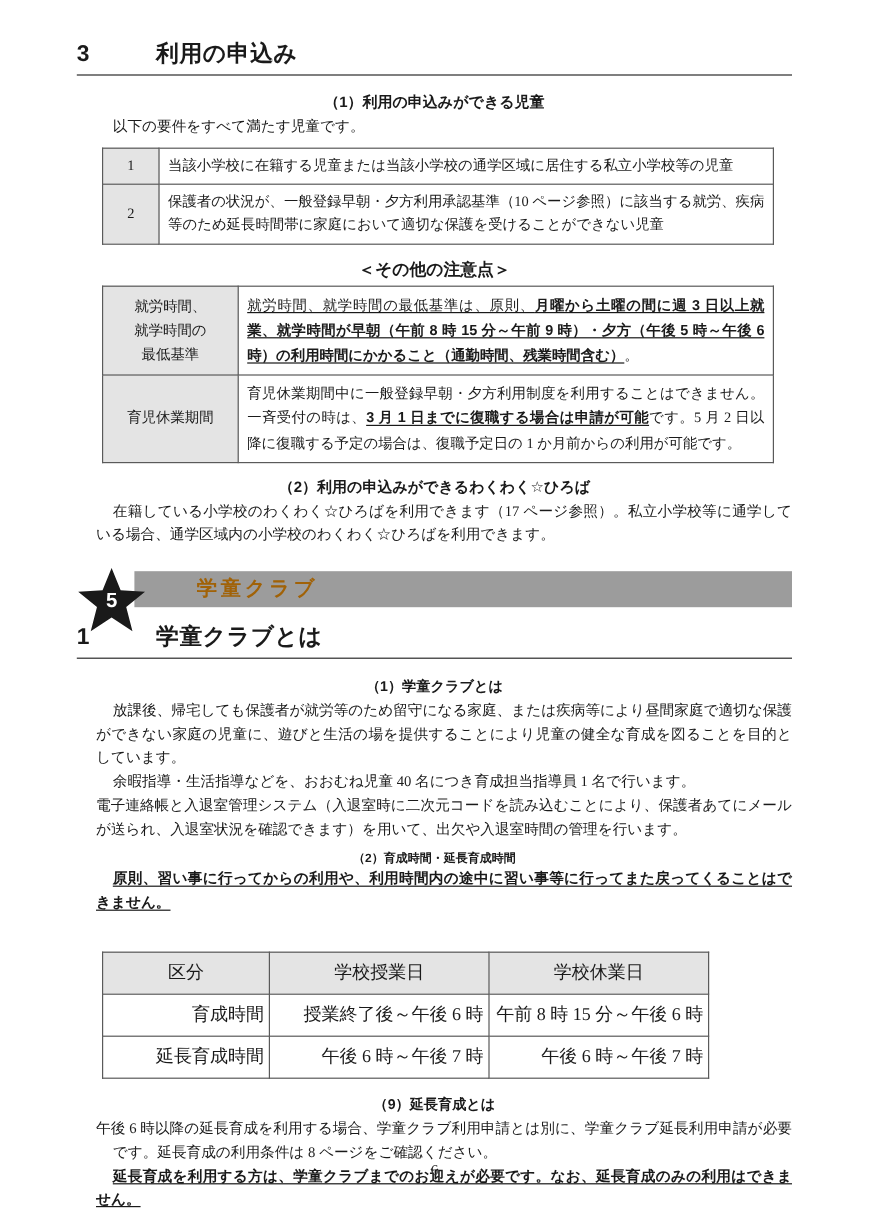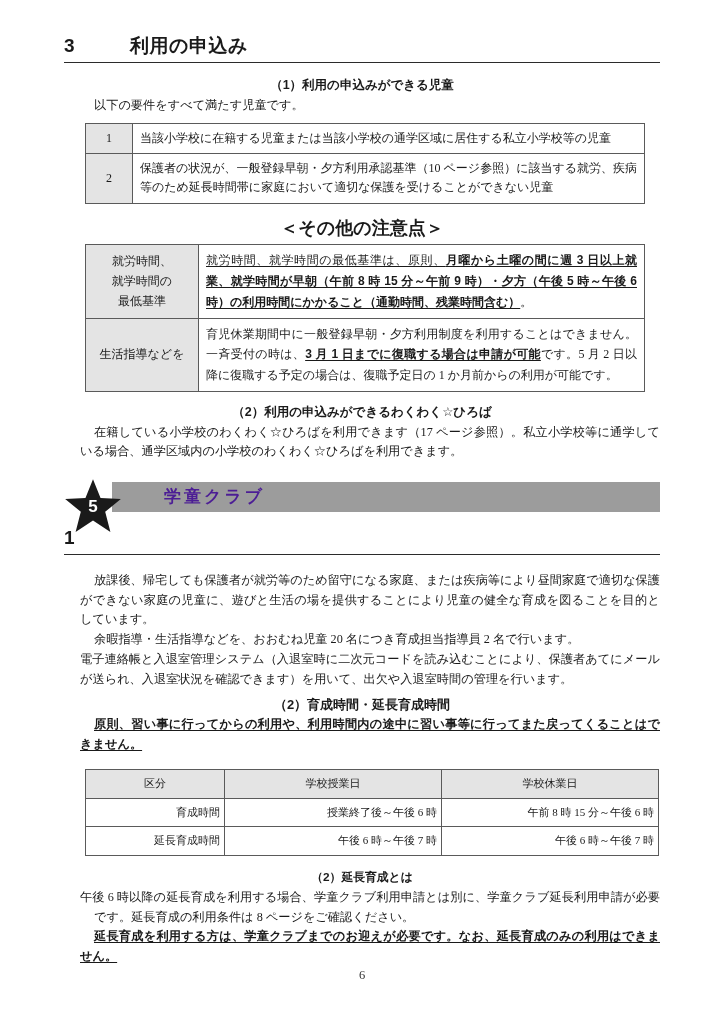--- a/index.html
+++ b/index.html
@@ -92,21 +92,21 @@
   #criteria-table { width: 560px; margin-left: 21px; }
   #criteria-table .c-num { width: 32px; text-align: center; }
   #criteria-table .c-body { text-align: justify; line-height: 1.62; }
 
   
   #notes-table { width: 560px; margin-left: 21px; }
   #notes-table .n-key { width: 98px; text-align: center; line-height: 1.7; }
   #notes-table .n-body { text-align: justify; line-height: 1.72; }
 
   
-  #hours-table { width: 574px; margin-left: 21px; font-size: 11px; }
+  #hours-table { width: 506px; margin-left: 21px; font-size: 15px; }
   #hours-table td { text-align: right; padding: 5px 4px; }
   #hours-table .col-div { width: 124px; }
 
   
   .banner-wrap {
     position: relative;
     height: 40px;
   }
   .banner-bar {
     position: absolute;
@@ -115,21 +115,21 @@
     right: 0;
     height: 30px;
     background: #9c9c9c;
   }
   .banner-text {
     position: absolute;
     left: 100px;
     top: 4px;
     height: 30px;
     line-height: 30px;
-    color: #4c1d95;
+    color: #a16207;
     font-family: "Liberation Sans", "DejaVu Sans", sans-serif;
     font-weight: bold;
     font-size: 17px;
     letter-spacing: 3px;
   }
   .star-badge {
     position: absolute;
     left: 0px;
     top: 0px;
     width: 58px;
@@ -184,63 +184,65 @@
           <td class="c-num gray">1</td>
           <td class="c-body">当該小学校に在籍する児童または当該小学校の通学区域に居住する私立小学校等の児童</td>
         </tr>
         <tr>
           <td class="c-num gray">2</td>
           <td class="c-body">保護者の状況が、一般登録早朝・夕方利用承認基準（10 ページ参照）に該当する就労、疾病等のため延長時間帯に家庭において適切な保護を受けることができない児童</td>
         </tr>
       </tbody>
     </table>
 
-    <p class="label-line" style="margin:12px 0 4px 0;font-size:18px;">＜その他の注意点＞</p>
+    <p class="label-line" style="margin:12px 0 4px 0;font-size:14px;">＜その他の注意点＞</p>
 
     <table class="doc" id="notes-table">
       <tbody>
         <tr>
           <td class="n-key gray">
             <span>就労時間、</span><br>
             <span>就学時間の</span><br>
             <span>最低基準</span>
           </td>
           <td class="n-body"><span class="u">就労時間、就学時間の最低基準は、原則、</span><span class="bu">月曜から土曜の間に週 3 日以上就業、就学時間が早朝（午前 8 時 15 分～午前 9 時）・夕方（午後 5 時～午後 6 時）の利用時間にかかること（通勤時間、残業時間含む）</span><span>。</span></td>
         </tr>
         <tr>
           <td class="n-key gray">
-            <span>生活指導などを</span>
+            <span>育児休業期間</span>
           </td>
           <td class="n-body"><span>育児休業期間中に一般登録早朝・夕方利用制度を利用することはできません。一斉受付の時は、</span><span class="bu">3 月 1 日までに復職する場合は申請が可能</span><span>です。5 月 2 日以降に復職する予定の場合は、復職予定日の 1 か月前からの利用が可能です。</span></td>
         </tr>
       </tbody>
     </table>
 
     <p class="label-line" style="margin:12px 0 2px 0;">（2）利用の申込みができるわくわく☆ひろば</p>
     <p class="para indent1" style="margin-bottom:16px;">在籍している小学校のわくわく☆ひろばを利用できます（17 ページ参照）。私立小学校等に通学している場合、通学区域内の小学校のわくわく☆ひろばを利用できます。</p>
 
     <div class="banner-wrap" style="margin-top:12px;">
       <div class="banner-bar"></div>
       <div class="banner-text">学童クラブ</div>
       <svg class="star-badge" viewBox="0 0 100 96" aria-hidden="true">
         <polygon points="50,2 63,34 98,36 71,58 80,93 50,73 20,93 29,58 2,36 37,34" fill="#1a1a1a"></polygon>
       </svg>
       <div class="star-num">5</div>
     </div>
 
     <h1 class="h-major" style="margin-top:8px;margin-bottom:16px;">
       <span class="num">1</span>
+      <span class="ttl">学童クラブとは</span>
     </h1>
 
+    <p class="label-line" style="margin-bottom:2px;font-size:11.8px;">（1）学童クラブとは</p>
     <p class="para indent1">放課後、帰宅しても保護者が就労等のため留守になる家庭、または疾病等により昼間家庭で適切な保護ができない家庭の児童に、遊びと生活の場を提供することにより児童の健全な育成を図ることを目的としています。</p>
-    <p class="para indent1">余暇指導・生活指導などを、おおむね児童 20 名につき育成担当指導員 2 名で行います。</p>
+    <p class="para indent1">余暇指導・生活指導などを、おおむね児童 40 名につき育成担当指導員 1 名で行います。</p>
     <p class="para indent1" style="text-indent:0;">電子連絡帳と入退室管理システム（入退室時に二次元コードを読み込むことにより、保護者あてにメールが送られ、入退室状況を確認できます）を用いて、出欠や入退室時間の管理を行います。</p>
 
-    <p class="label-line" style="margin:7px 0 1px 0;font-size:13px;">（2）育成時間・延長育成時間</p>
-    <p class="para indent1" style="margin-bottom:14px;"><span class="bu">原則、習い事に行ってからの利用や、利用時間内の途中に習い事等に行ってまた戻ってくることはできません。</span></p>
+    <p class="label-line" style="margin:7px 0 1px 0;font-size:10px;">（2）育成時間・延長育成時間</p>
+    <p class="para indent1" style="margin-bottom:30px;"><span class="bu">原則、習い事に行ってからの利用や、利用時間内の途中に習い事等に行ってまた戻ってくることはできません。</span></p>
 
     <table class="doc" id="hours-table">
       <thead>
         <tr>
           <th class="gray col-div">区分</th>
           <th class="gray">学校授業日</th>
           <th class="gray">学校休業日</th>
         </tr>
       </thead>
       <tbody>
@@ -250,20 +252,20 @@
           <td>午前 8 時 15 分～午後 6 時</td>
         </tr>
         <tr>
           <td>延長育成時間</td>
           <td>午後 6 時～午後 7 時</td>
           <td>午後 6 時～午後 7 時</td>
         </tr>
       </tbody>
     </table>
 
-    <p class="label-line" style="margin:14px 0 2px 0;font-size:11.8px;">（2）延長育成とは</p>
+    <p class="label-line" style="margin:14px 0 2px 0;font-size:11.8px;">（9）延長育成とは</p>
     <p class="para indent1" style="padding-left:30px;text-indent:-14px;">午後 6 時以降の延長育成を利用する場合、学童クラブ利用申請とは別に、学童クラブ延長利用申請が必要です。延長育成の利用条件は 8 ページをご確認ください。</p>
     <p class="para" style="text-indent:14px;"><span class="bu">延長育成を利用する方は、学童クラブまでのお迎えが必要です。なお、延長育成のみの利用はできません。</span></p>
 
   </div>
 
   <div id="page-number">6</div>
 </div>
 
 </body></html>

